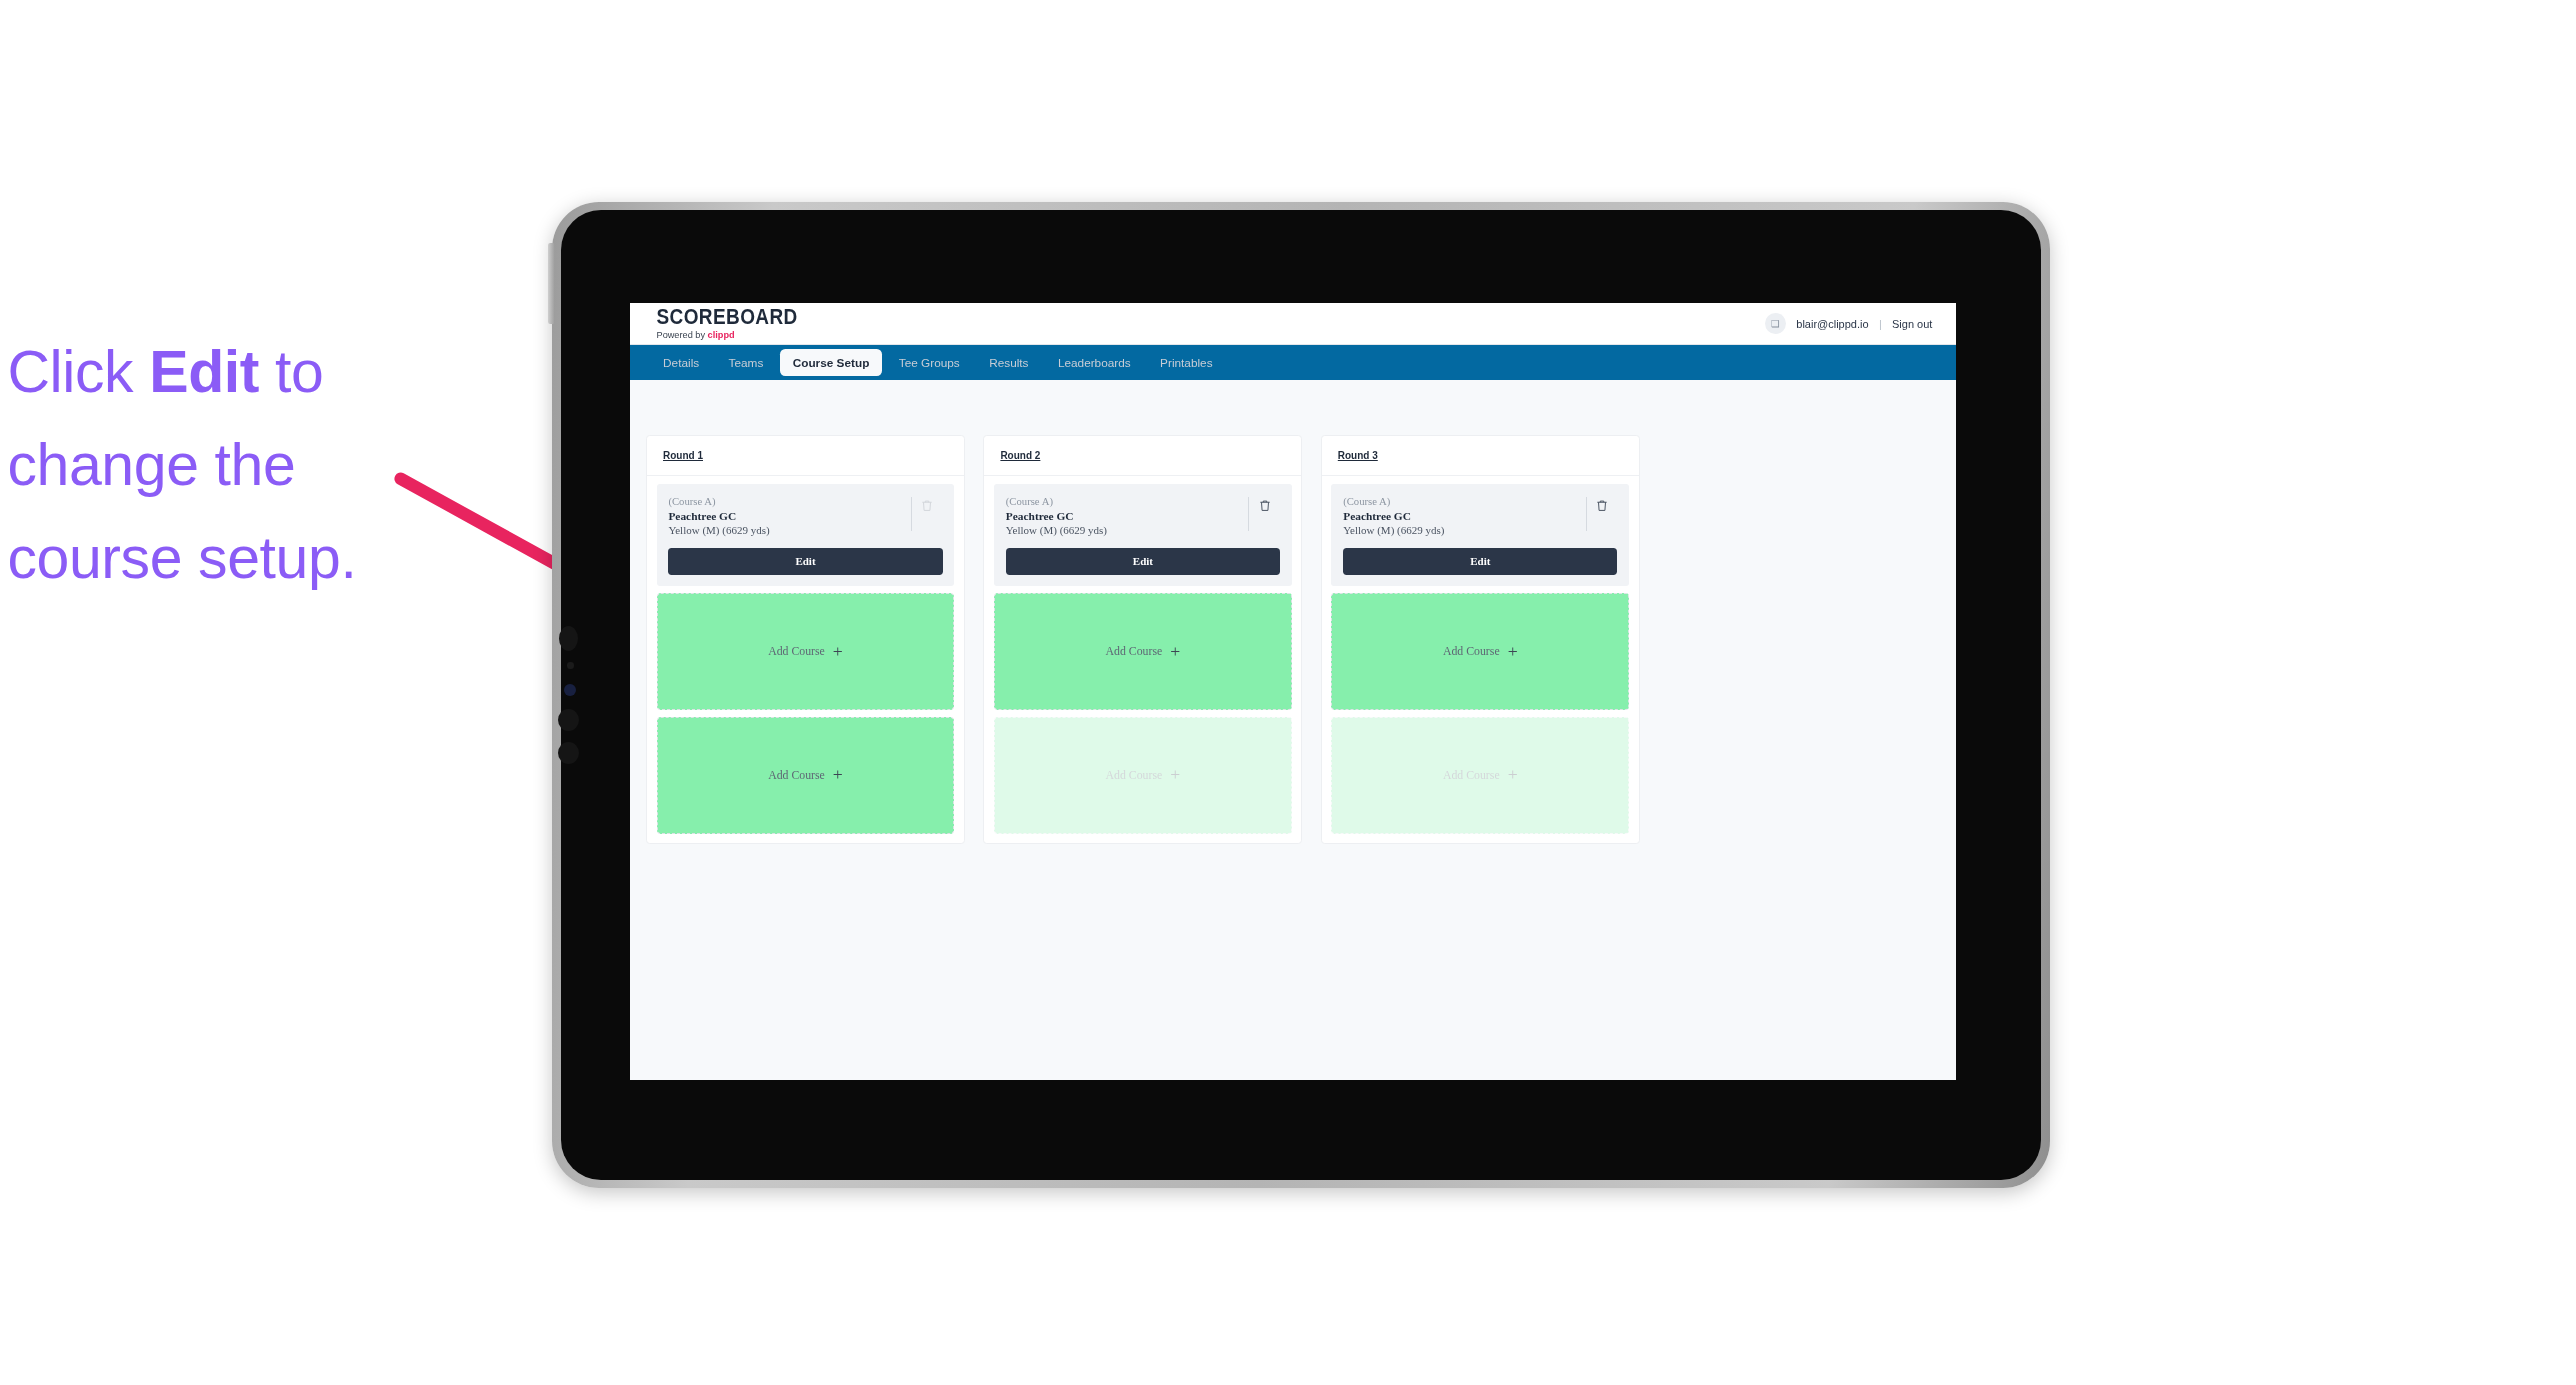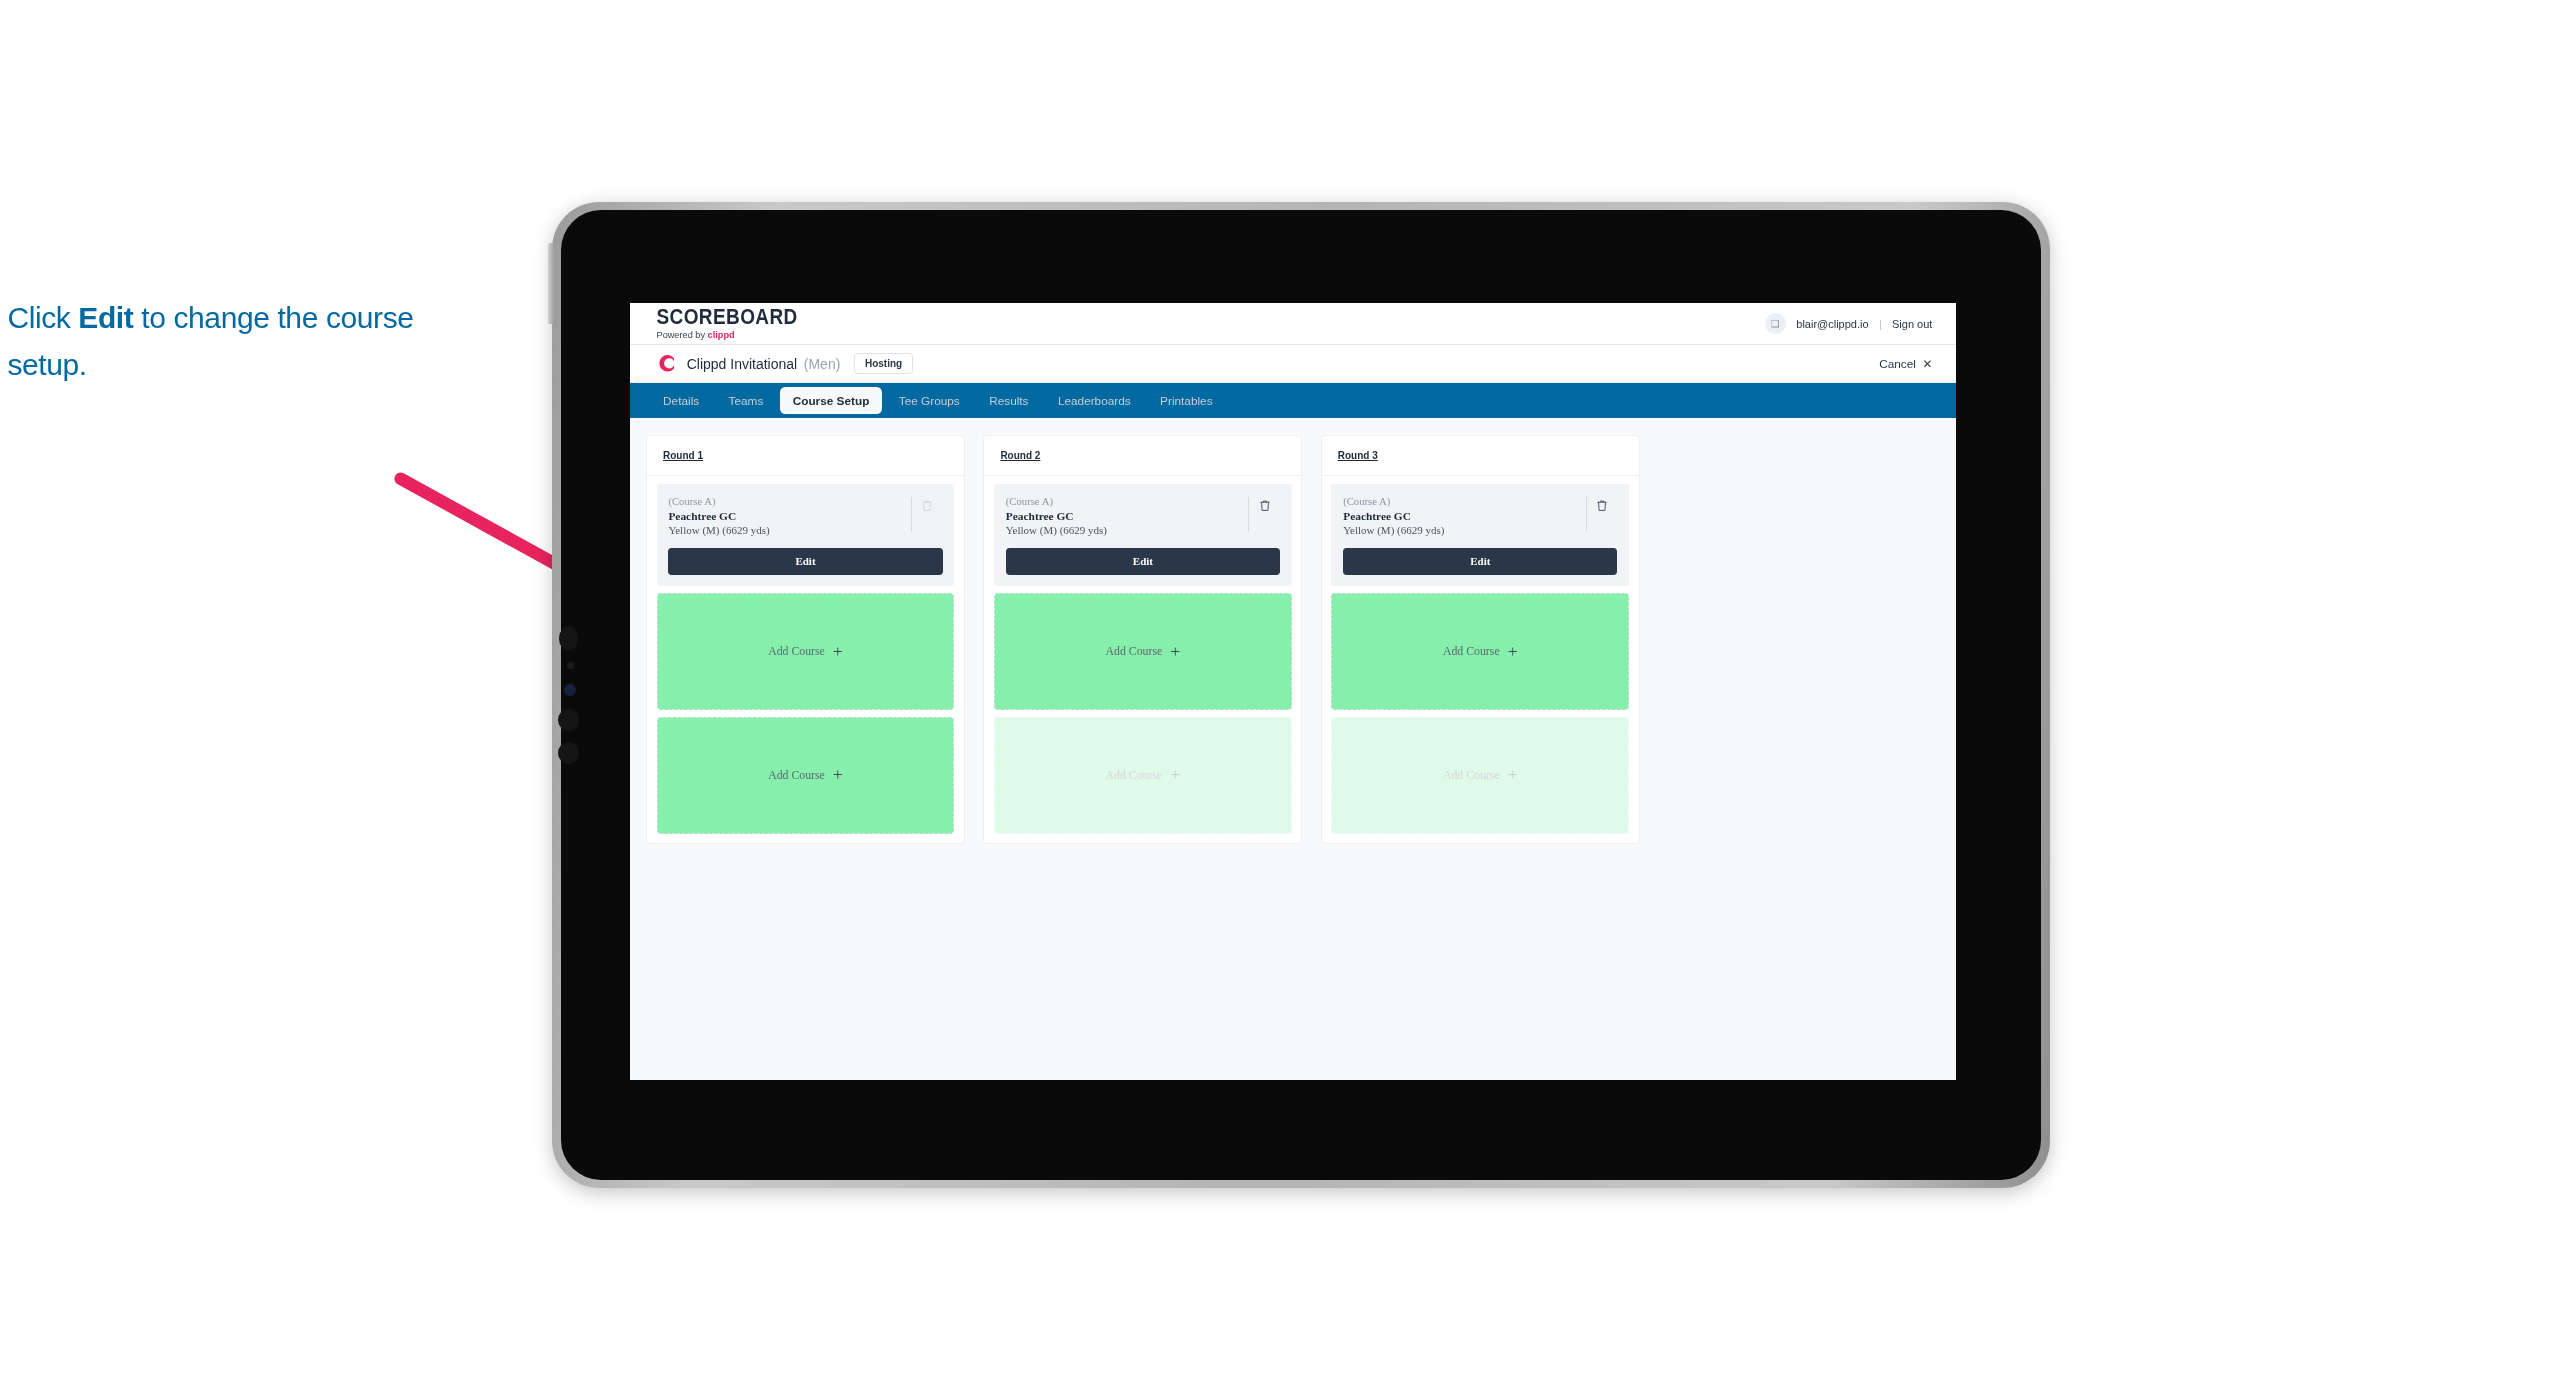--- a/index.html
+++ b/index.html
@@ -6,25 +6,25 @@
   html, body {
     width: 2576px; height: 1386px;
     background: #ffffff;
     font-family: "Liberation Sans", sans-serif;
     overflow: hidden;
   }
 
   
   #annotation {
     position: absolute;
-    left: 7.4px; top: 294px;
+    left: 7.4px; top: 326px;
     width: 412px;
-    font-size: 30px;
+    font-size: 59px;
     line-height: 1.58;
-    color: #0369a1;
+    color: #8b5cf6;
     font-family: "Liberation Sans", sans-serif;
     letter-spacing: -0.4px;
   }
   #annotation b { font-weight: bold; }
 
   #arrow-svg {
     position: absolute;
     left: 383px; top: 464px;
     width: 294px; height: 169px;
     pointer-events: none;
@@ -269,32 +269,20 @@
 
 
     <div id="topnav-right">
       <div id="avatar">❑</div>
       <span class="linky">blair@clippd.io</span>
       <span class="sep">|</span>
       <span class="linky">Sign out</span>
     </div>
   </div>
 
-  <div id="tourbar">
-    <svg id="clippd-mark" viewBox="0 0 40 40">
-      <path d="M33 10 A16 16 0 1 0 33 30 L33 24 A10 10 0 1 1 33 16 Z" fill="#e8245f"></path>
-    </svg>
-    <span id="tour-title">Clippd Invitational</span>
-    <span id="tour-gender">(Men)</span>
-    <span id="hosting-badge">Hosting</span>
-    <div id="cancel-btn">
-      <span>Cancel</span>
-      <span>✕</span>
-    </div>
-  </div>
 
   <div id="tabbar">
     <div class="tab">Details</div>
     <div class="tab">Teams</div>
     <div class="tab active">Course Setup</div>
     <div class="tab">Tee Groups</div>
     <div class="tab">Results</div>
     <div class="tab">Leaderboards</div>
     <div class="tab">Printables</div>
   </div>

